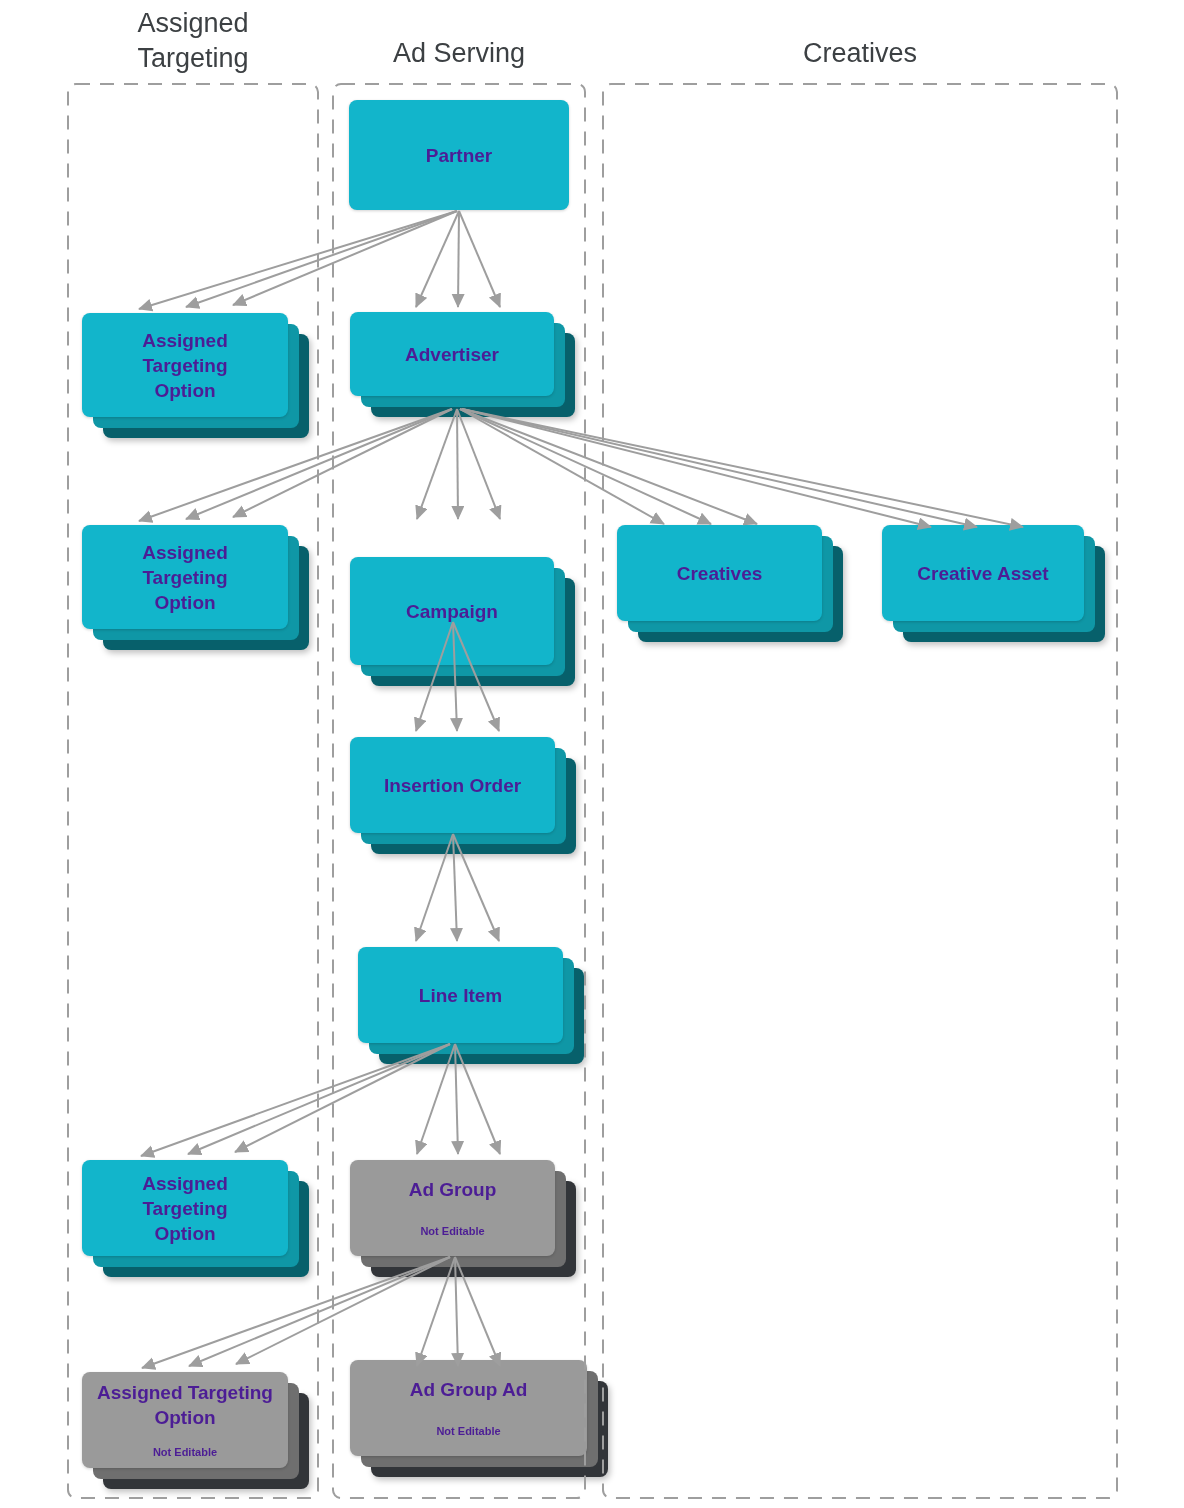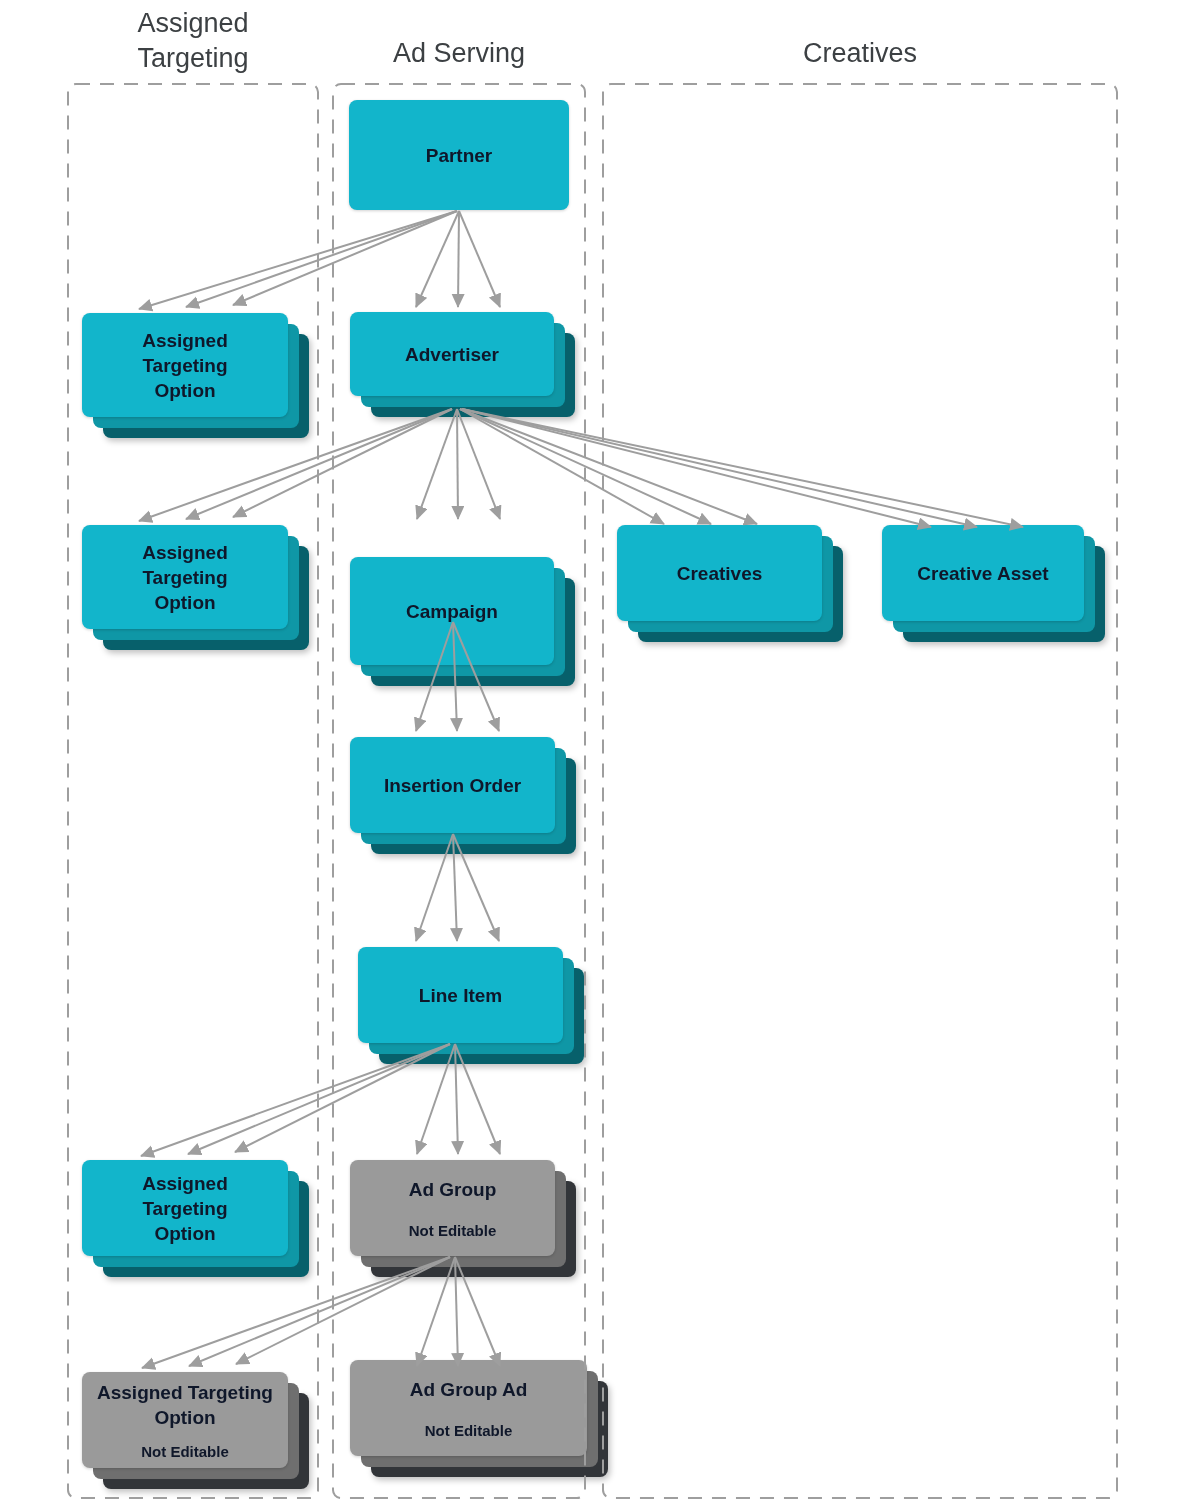--- a/index.html
+++ b/index.html
@@ -18,30 +18,30 @@
   .layer{position:absolute;inset:0;border-radius:8px;}
   .layer.back{transform:translate(21px,21px);box-shadow:2px 3px 6px rgba(0,0,0,.25);}
   .layer.mid{transform:translate(11px,11px);}
   .cyan .layer.mid{background:#0f97a6;}
   .cyan .layer.back{background:#07606b;}
   .gray .layer.mid{background:#6f6f6f;}
   .gray .layer.back{background:#323539;}
   .face{
     position:absolute;inset:0;border-radius:8px;
     display:flex;flex-direction:column;align-items:center;justify-content:center;
-    color:#0f172a;text-align:center;font-weight:700;
+    color:#4c1d95;text-align:center;font-weight:700;
     box-shadow:0 1px 3px rgba(0,0,0,.18);
     padding:20px 6px;box-sizing:border-box;
   }
   .cyan .face{background:var(--editable,#12b5cb);}
   .gray .face{background:var(--not-editable,#9a9a9a);}
   .label{font-size:19px;line-height:25px;}
   .narrow .label{max-width:120px;}
   .mid-narrow .label{max-width:182px;}
-  .sublabel{font-size:15px;line-height:18px;text-align:right;}
+  .sublabel{font-size:11px;line-height:18px;text-align:right;}
   .gap-wide .face{gap:20px;}
   .gap-narrow .face{gap:13px;}
   svg.overlay{position:absolute;left:0;top:0;pointer-events:none;}
 </style>
 </head>
 <body>
 
 <div class="canvas">
 
   <div class="col-title wrap" style="left:68px;top:6px;width:250px;">

